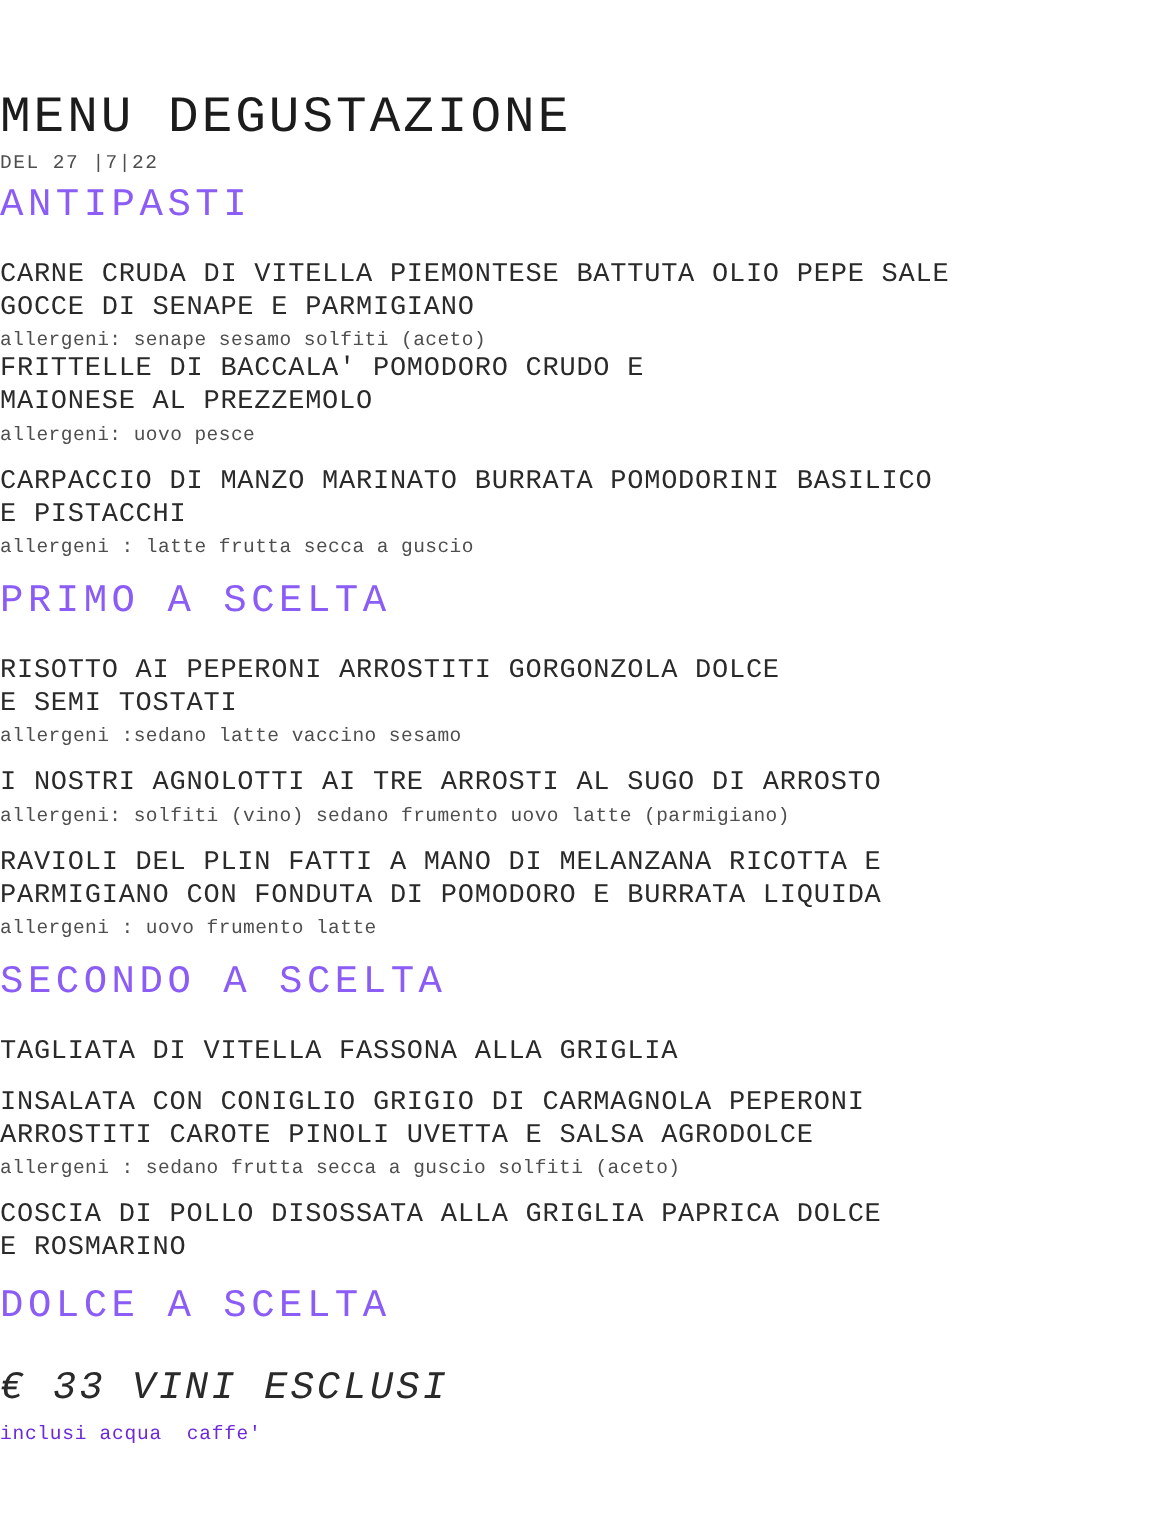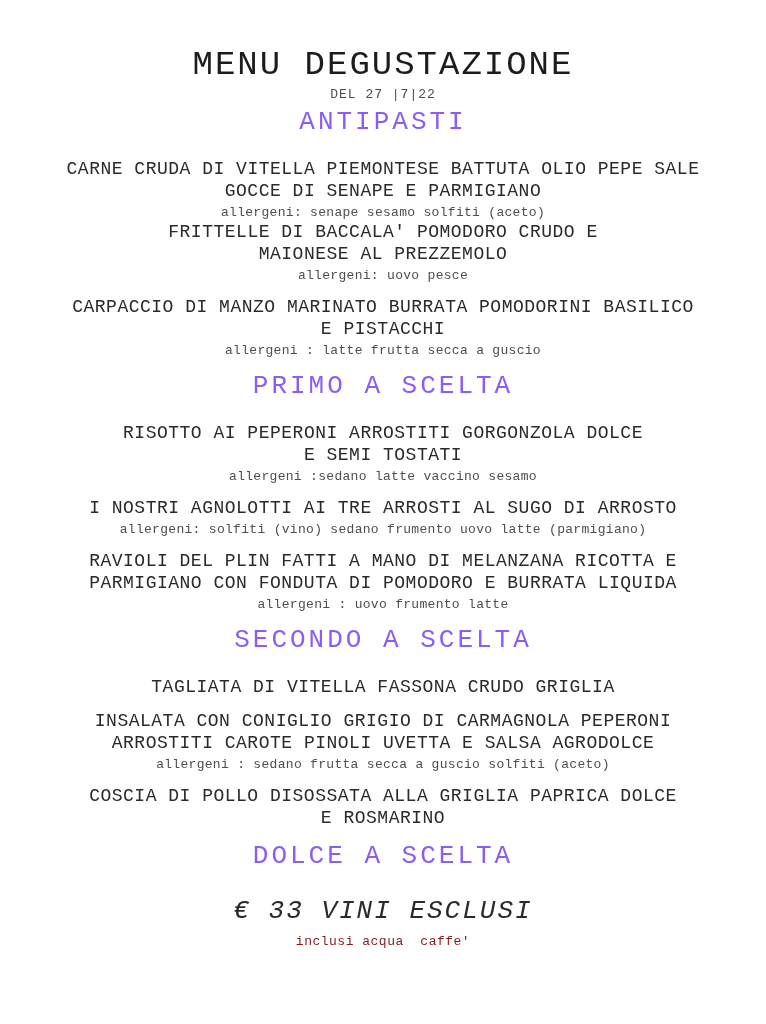--- a/index.html
+++ b/index.html
@@ -9,22 +9,21 @@
   }
   body {
     width: 766px;
     height: 1024px;
     overflow: hidden;
     font-family: "Liberation Mono", "DejaVu Sans Mono", monospace;
     color: #222222;
   }
   .menu {
     width: 100%;
-    padding-top: 48px;
-    text-align: center;
+    padding-top: 62px;
     box-sizing: border-box;
   }
   .title {
     font-size: 34px;
     font-weight: 400;
     letter-spacing: 2px;
     line-height: 34px;
     margin: 0;
     color: #1c1c1c;
   }
@@ -72,21 +71,21 @@
     margin-top: 24px;
     color: #2a2a2a;
     white-space: pre;
     font-style: italic;
   }
   .included-note {
     font-size: 13px;
     letter-spacing: 0.5px;
     line-height: 17px;
     margin-top: 6px;
-    color: #7f1d1d;
+    color: #6d28d9;
     white-space: pre;
   }
 </style>
 </head>
 <body>
 
 <div class="menu">
 
   <h1 class="title">MENU DEGUSTAZIONE</h1>
   <div class="date">DEL 27 |7|22</div>
@@ -126,21 +125,21 @@
 
   <div class="item">
     <div class="dish-line">RAVIOLI DEL PLIN FATTI A MANO DI MELANZANA RICOTTA E</div>
     <div class="dish-line">PARMIGIANO CON FONDUTA DI POMODORO E BURRATA LIQUIDA</div>
     <div class="allergens">allergeni : uovo frumento latte</div>
   </div>
 
   <h2 class="section-heading">SECONDO A SCELTA</h2>
 
   <div class="item">
-    <div class="dish-line">TAGLIATA DI VITELLA FASSONA CRUDO GRIGLIA</div>
+    <div class="dish-line">TAGLIATA DI VITELLA FASSONA ALLA GRIGLIA</div>
   </div>
 
   <div class="item">
     <div class="dish-line">INSALATA CON CONIGLIO GRIGIO DI CARMAGNOLA PEPERONI</div>
     <div class="dish-line">ARROSTITI CAROTE PINOLI UVETTA E SALSA AGRODOLCE</div>
     <div class="allergens">allergeni : sedano frutta secca a guscio solfiti (aceto)</div>
   </div>
 
   <div class="item">
     <div class="dish-line">COSCIA DI POLLO DISOSSATA ALLA GRIGLIA PAPRICA DOLCE</div>

